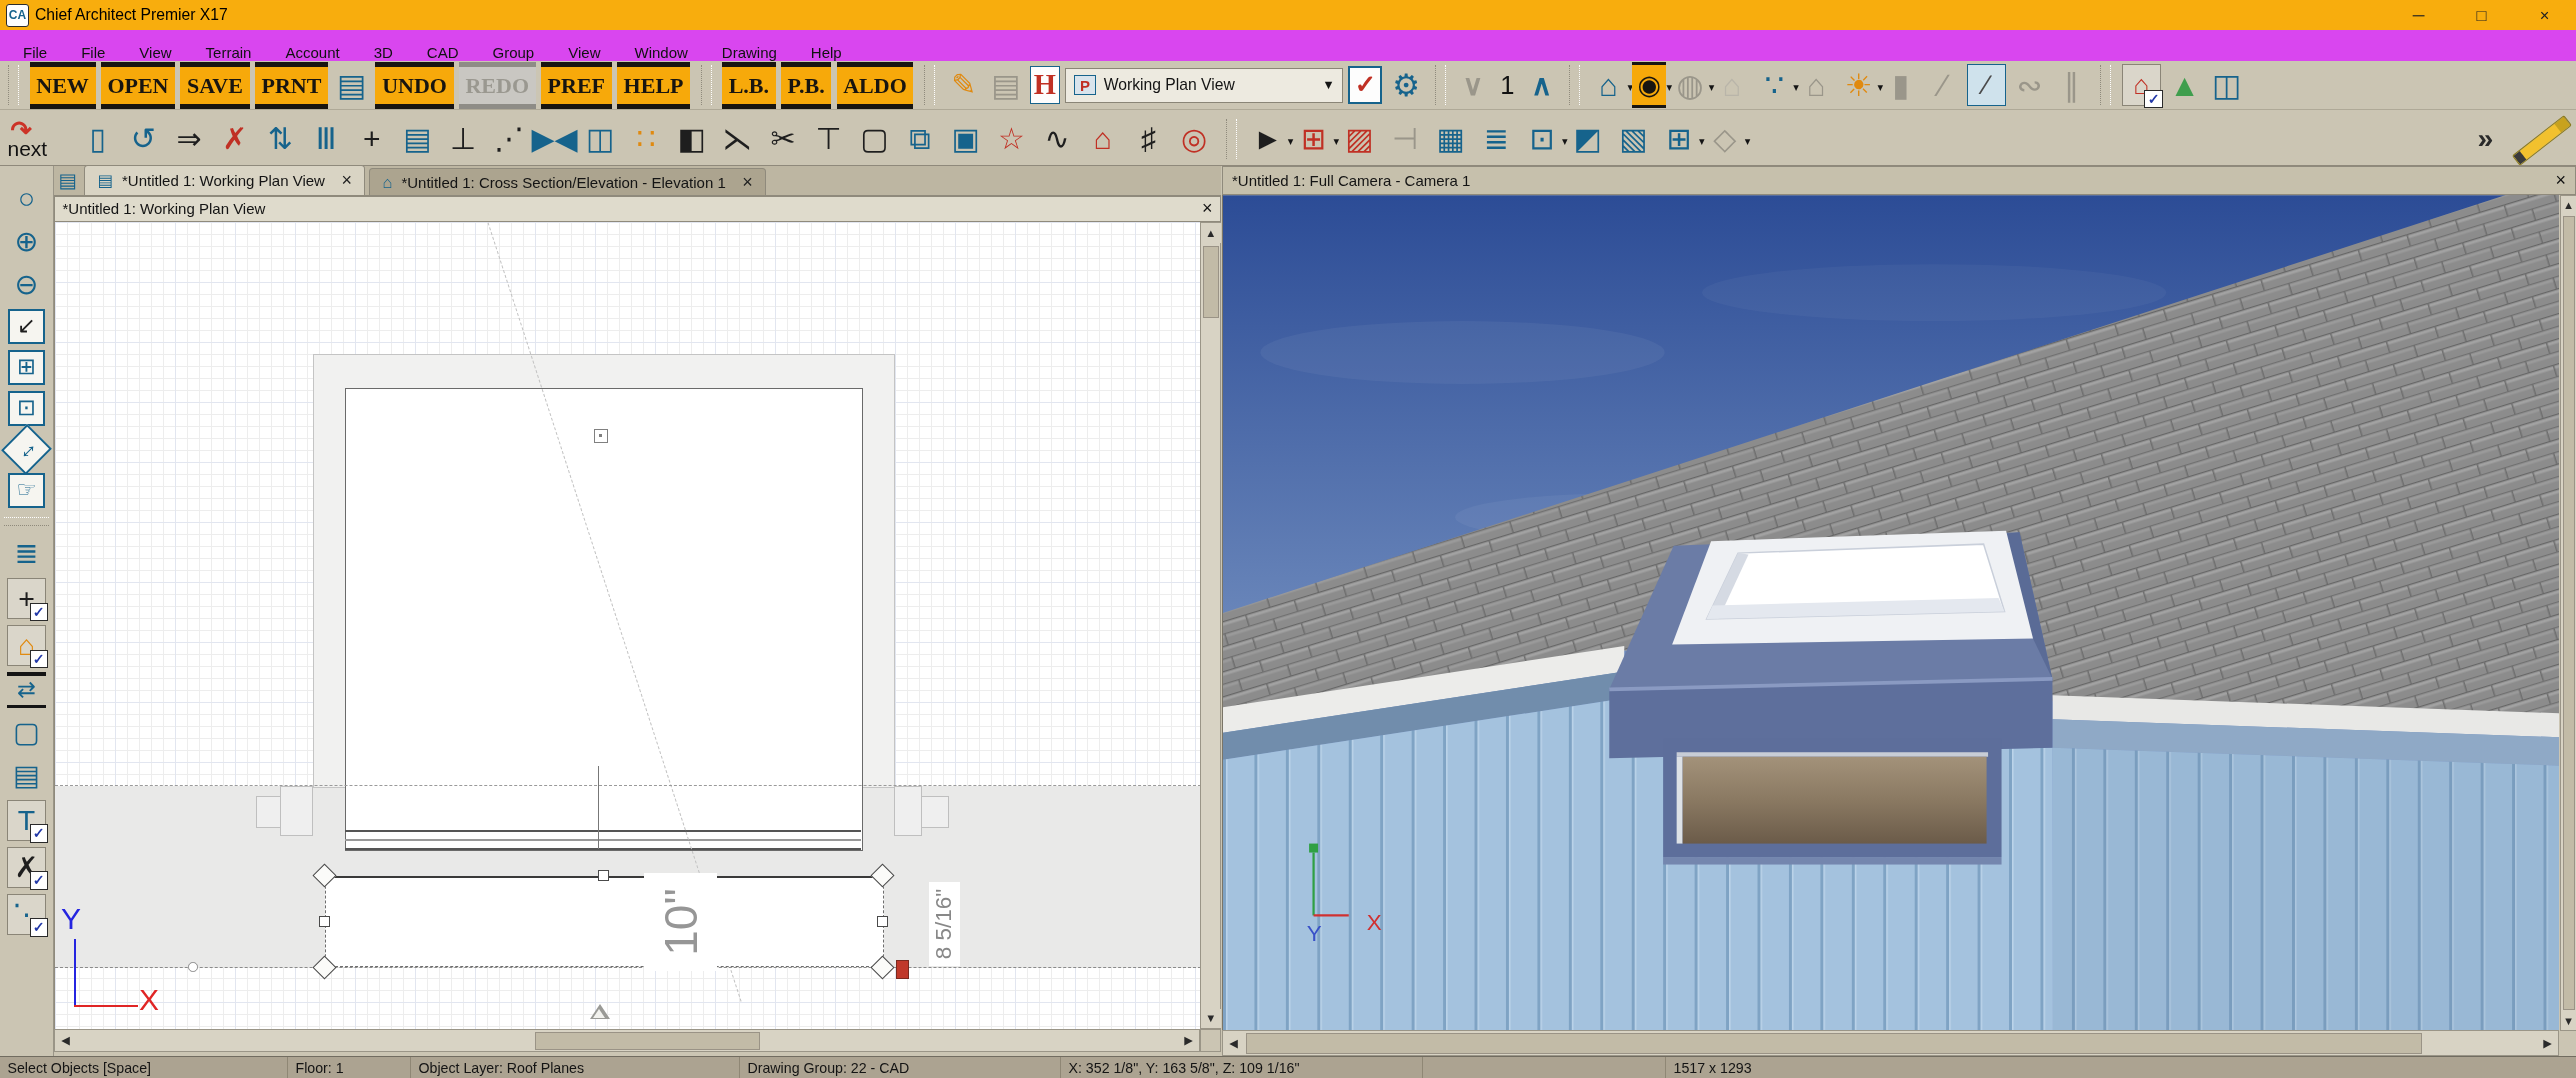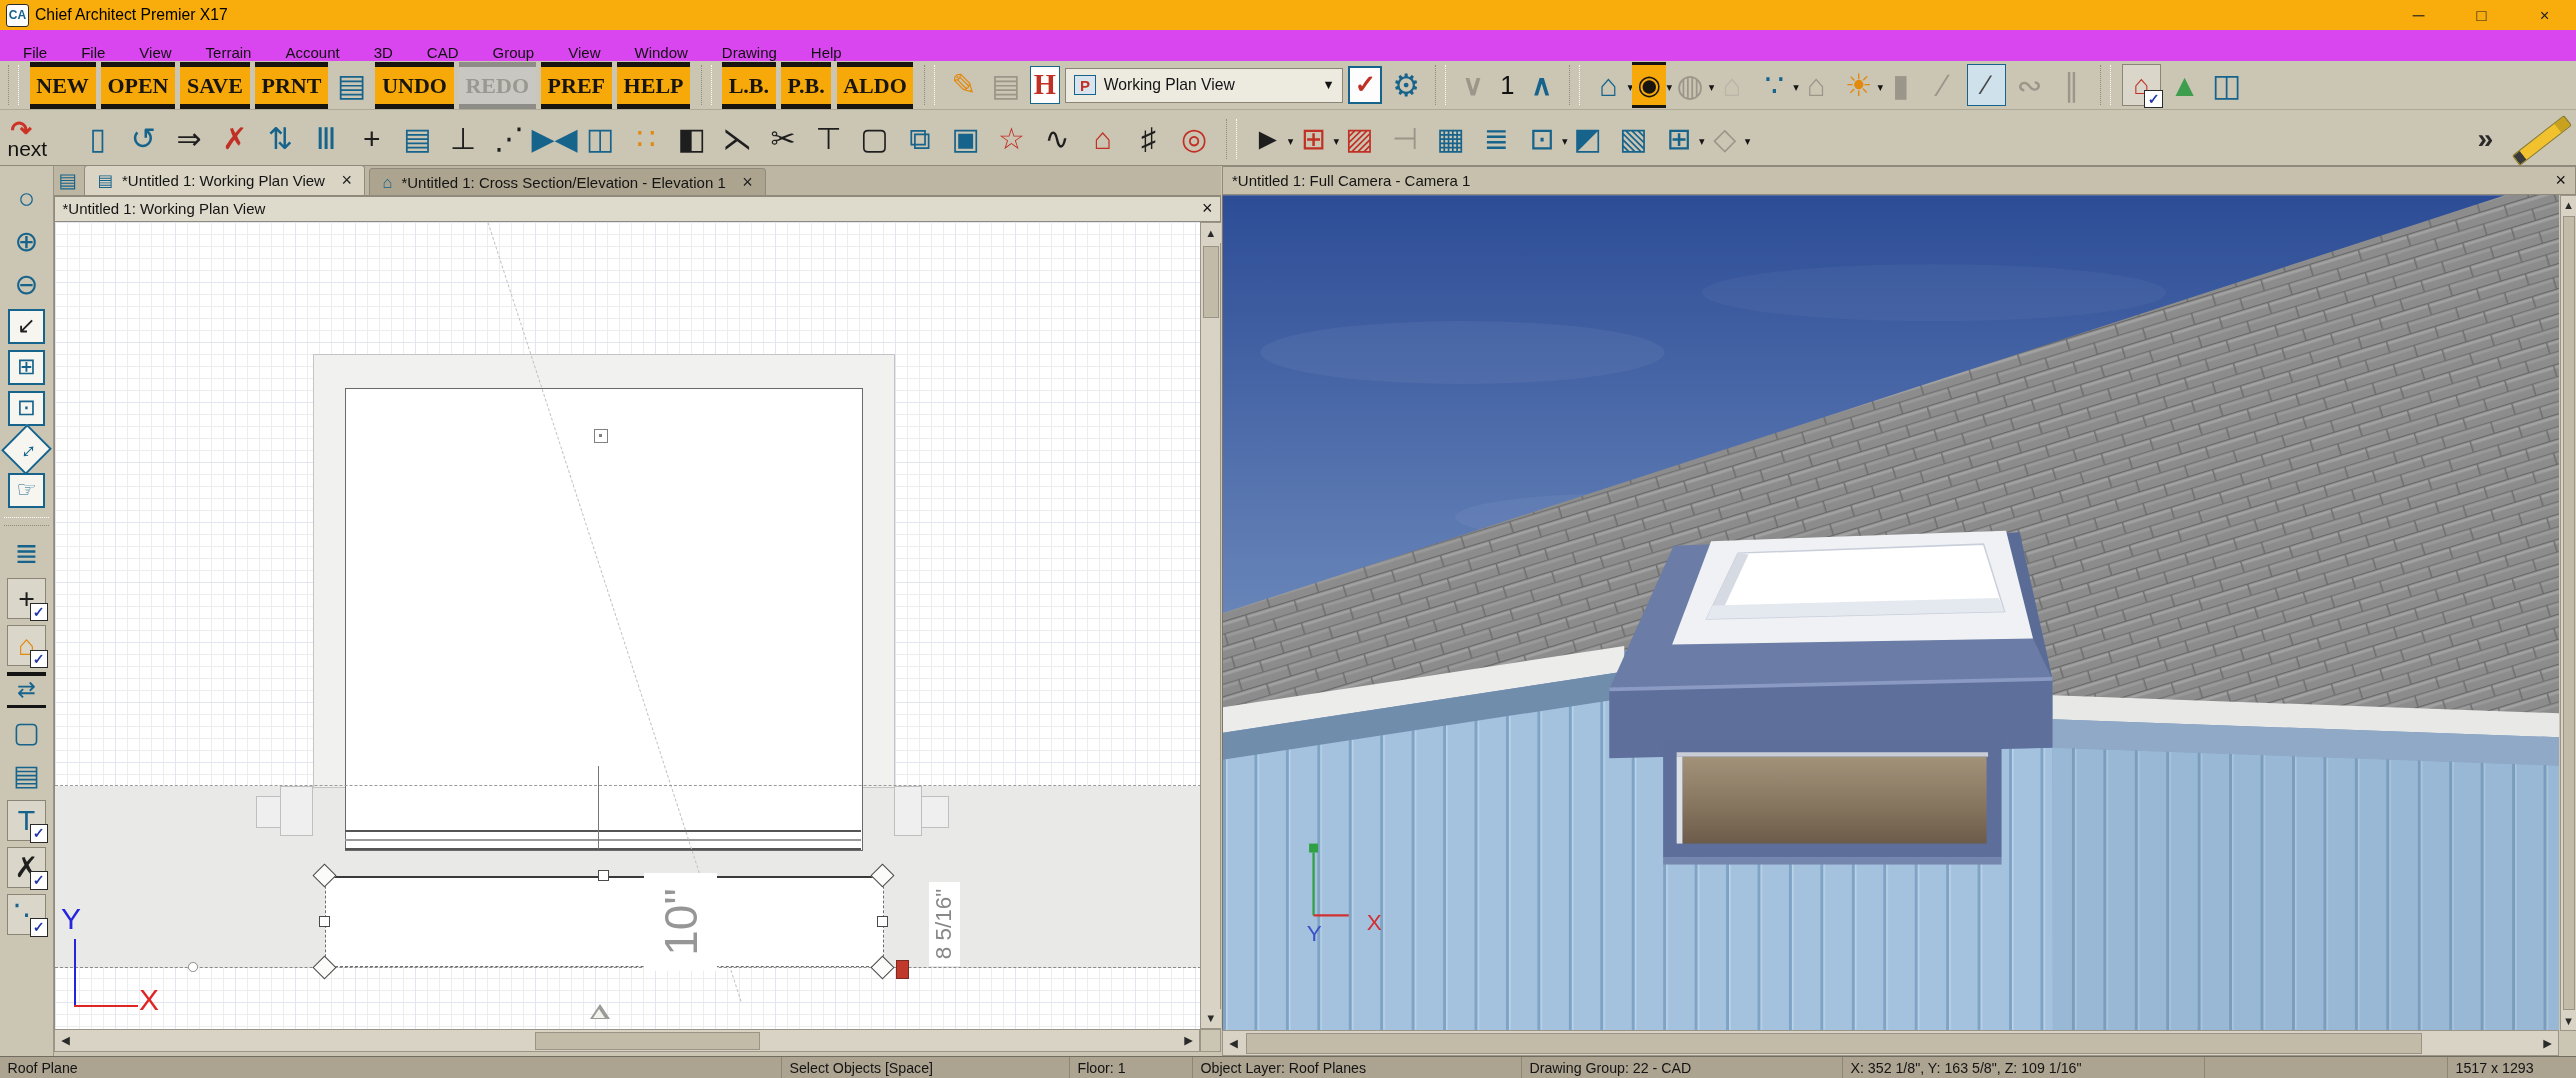--- a/index.html
+++ b/index.html
@@ -410,21 +410,20 @@
     <div class="sarrow" style="left:0;bottom:0;width:15px;height:18px;">▼</div>
   </div>
   <div class="scroll" style="left:1222px;top:1030px;width:1337px;height:25.5px;">
     <div class="sarrow" style="left:0;top:0;width:21px;height:24px;">◀</div>
     <div class="sthumb" style="left:22.5px;top:1.5px;width:1176px;height:21px;"></div>
     <div class="sarrow" style="right:0;top:0;width:21px;height:24px;">▶</div>
   </div>
 
   <div class="statusbar">
 
-  <span class="scell" style="width:782px">Roof Plane</span>
       <span class="scell" style="width:288px">Select Objects [Space]</span>
       <span class="scell" style="width:123px">Floor: 1</span>
       <span class="scell" style="width:329px">Object Layer: Roof Planes</span>
       <span class="scell" style="width:321px">Drawing Group: 22 - CAD</span>
       <span class="scell" style="width:362px">X: 352 1/8", Y: 163 5/8", Z: 109 1/16"</span>
       <span class="scell" style="width:243px"></span>
       <span class="scell" style="width:128px;border-right:none">1517 x 1293</span>
     </div>
 
 </div>

